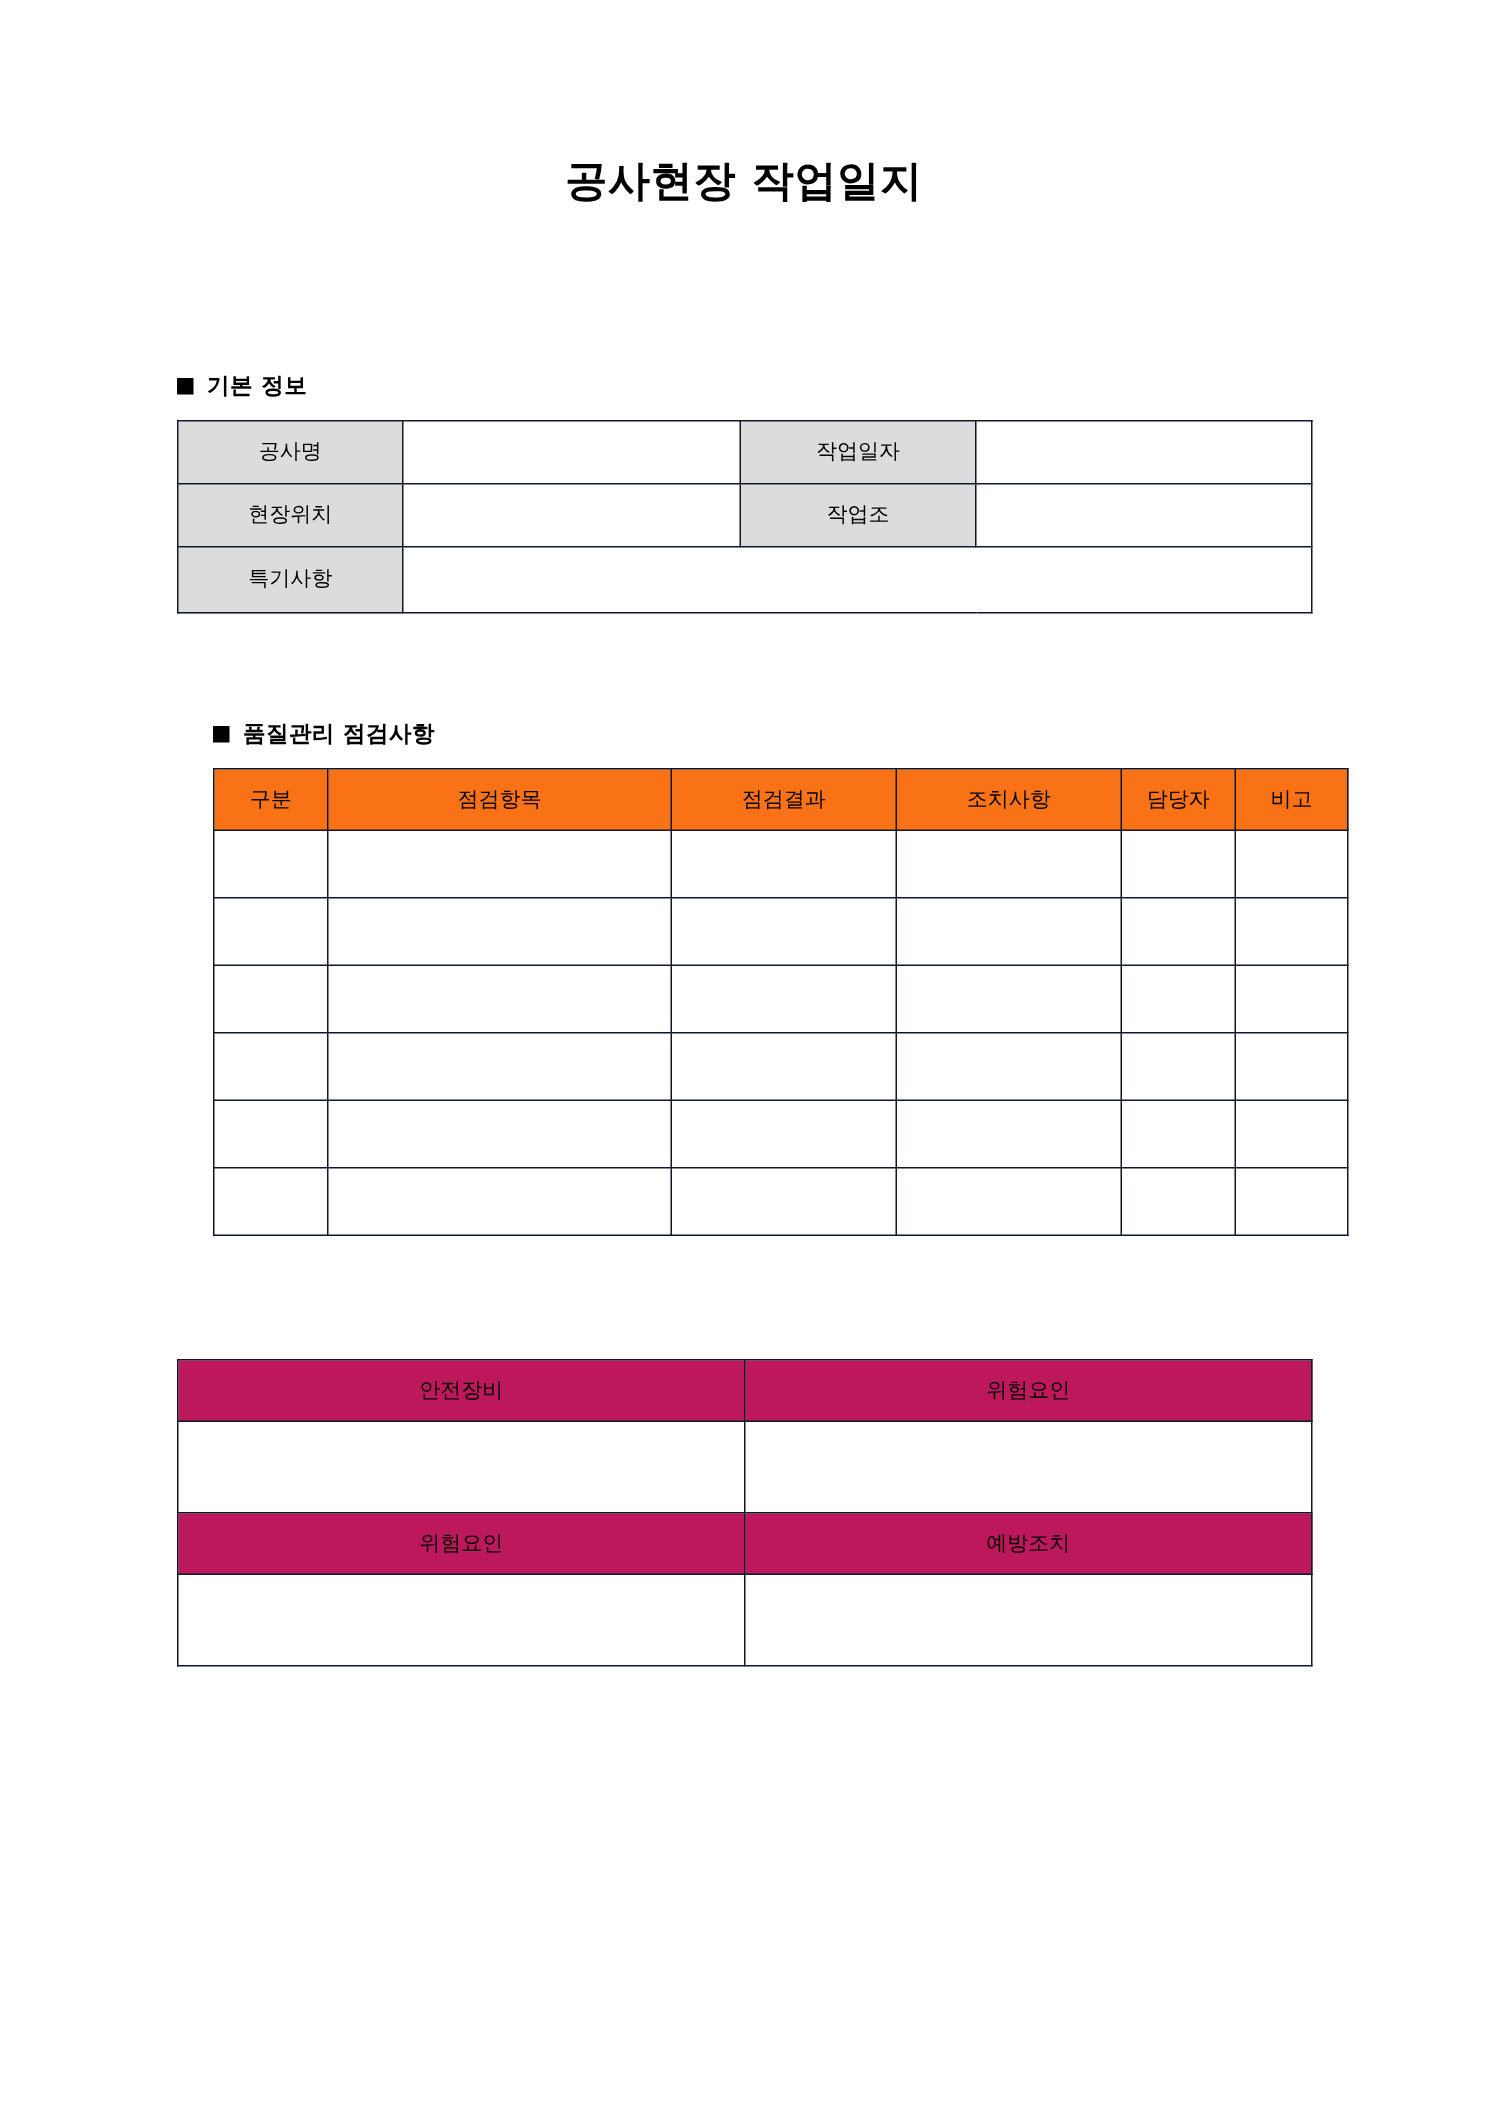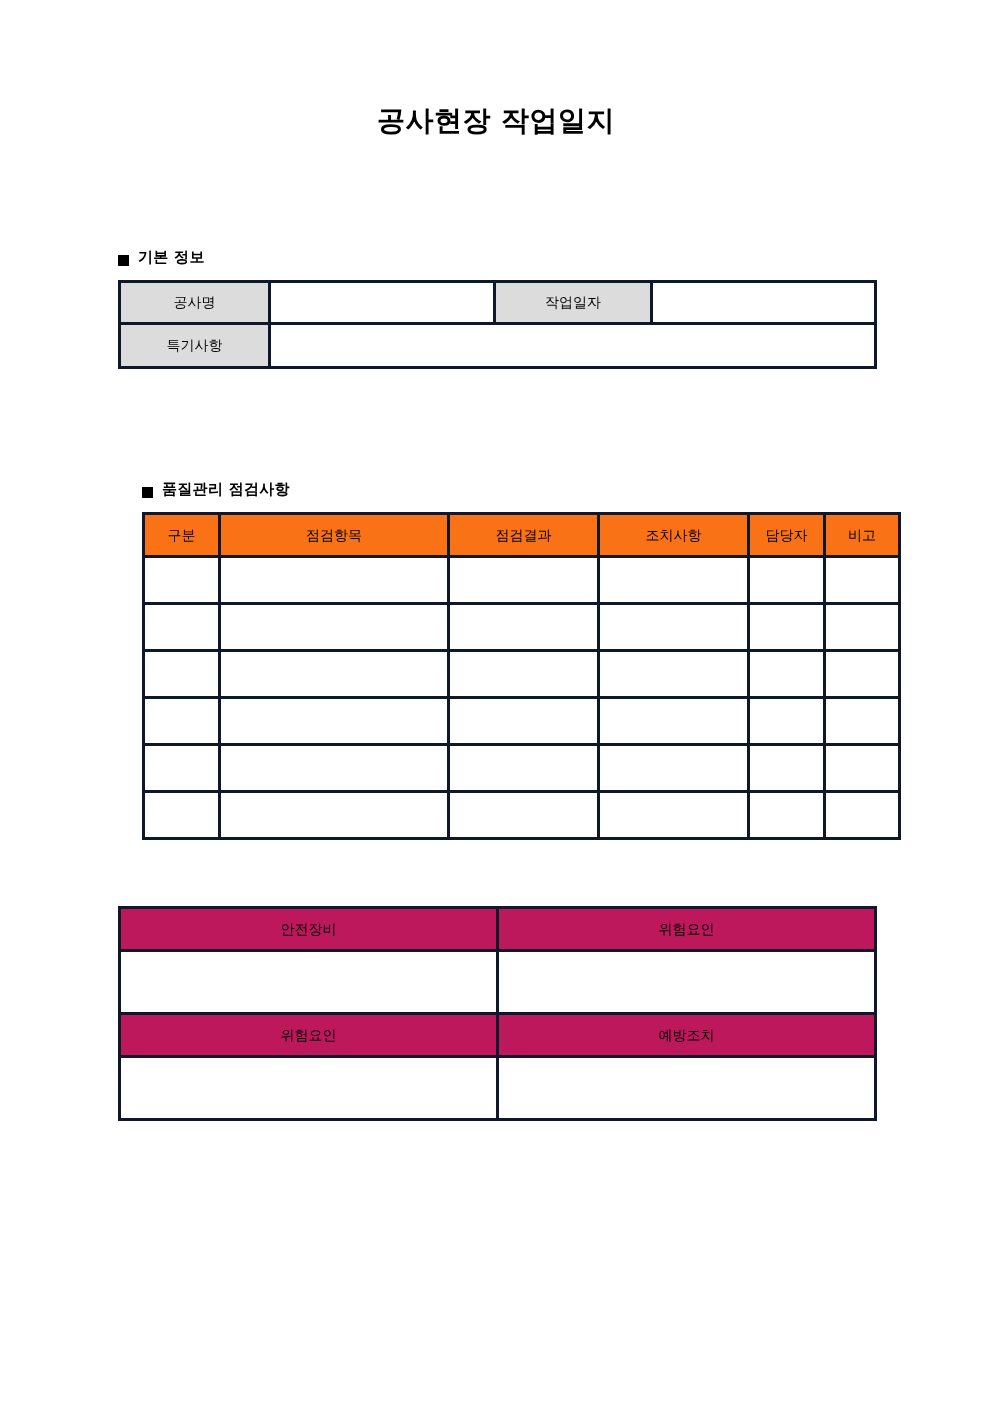--- a/index.html
+++ b/index.html
@@ -41,42 +41,42 @@
     position: absolute;
     left: 118px;
     width: 756px;
   }
   .section-heading {
     font-size: 15px;
     font-weight: bold;
     letter-spacing: 0.3px;
     margin: 0 0 14px 0;
     display: flex;
-    align-items: flex-end;
+    align-items: center;
     gap: 9px;
     line-height: 1.2;
   }
   .bullet-square {
     display: inline-block;
     width: 11px;
     height: 11px;
     background: #000000;
     flex: 0 0 auto;
   }
 
   
   table.form-table {
     border-collapse: collapse;
     table-layout: fixed;
     width: 756px;
     background: #ffffff;
   }
   table.form-table td,
   table.form-table th {
-    border: 3px solid #0f172a;
+    border: 1px solid #0f172a;
     padding: 0;
     font-size: 14px;
     font-weight: normal;
     text-align: center;
     vertical-align: middle;
     line-height: 1.3;
     word-break: keep-all;
   }
   .lbl {
     background: #dcdcdc;
@@ -115,20 +115,26 @@
         <col style="width:150px">
         <col style="width:225px">
         <col style="width:157px">
         <col style="width:224px">
       </colgroup>
       <tbody>
         <tr>
           <td class="lbl">공사명</td>
           <td class="val"></td>
           <td class="lbl">작업일자</td>
+          <td class="val"></td>
+        </tr>
+        <tr>
+          <td class="lbl">현장위치</td>
+          <td class="val"></td>
+          <td class="lbl">작업조</td>
           <td class="val"></td>
         </tr>
         <tr class="tall">
           <td class="lbl">특기사항</td>
           <td class="val" colspan="3"></td>
         </tr>
       </tbody>
     </table>
   </div>
 

